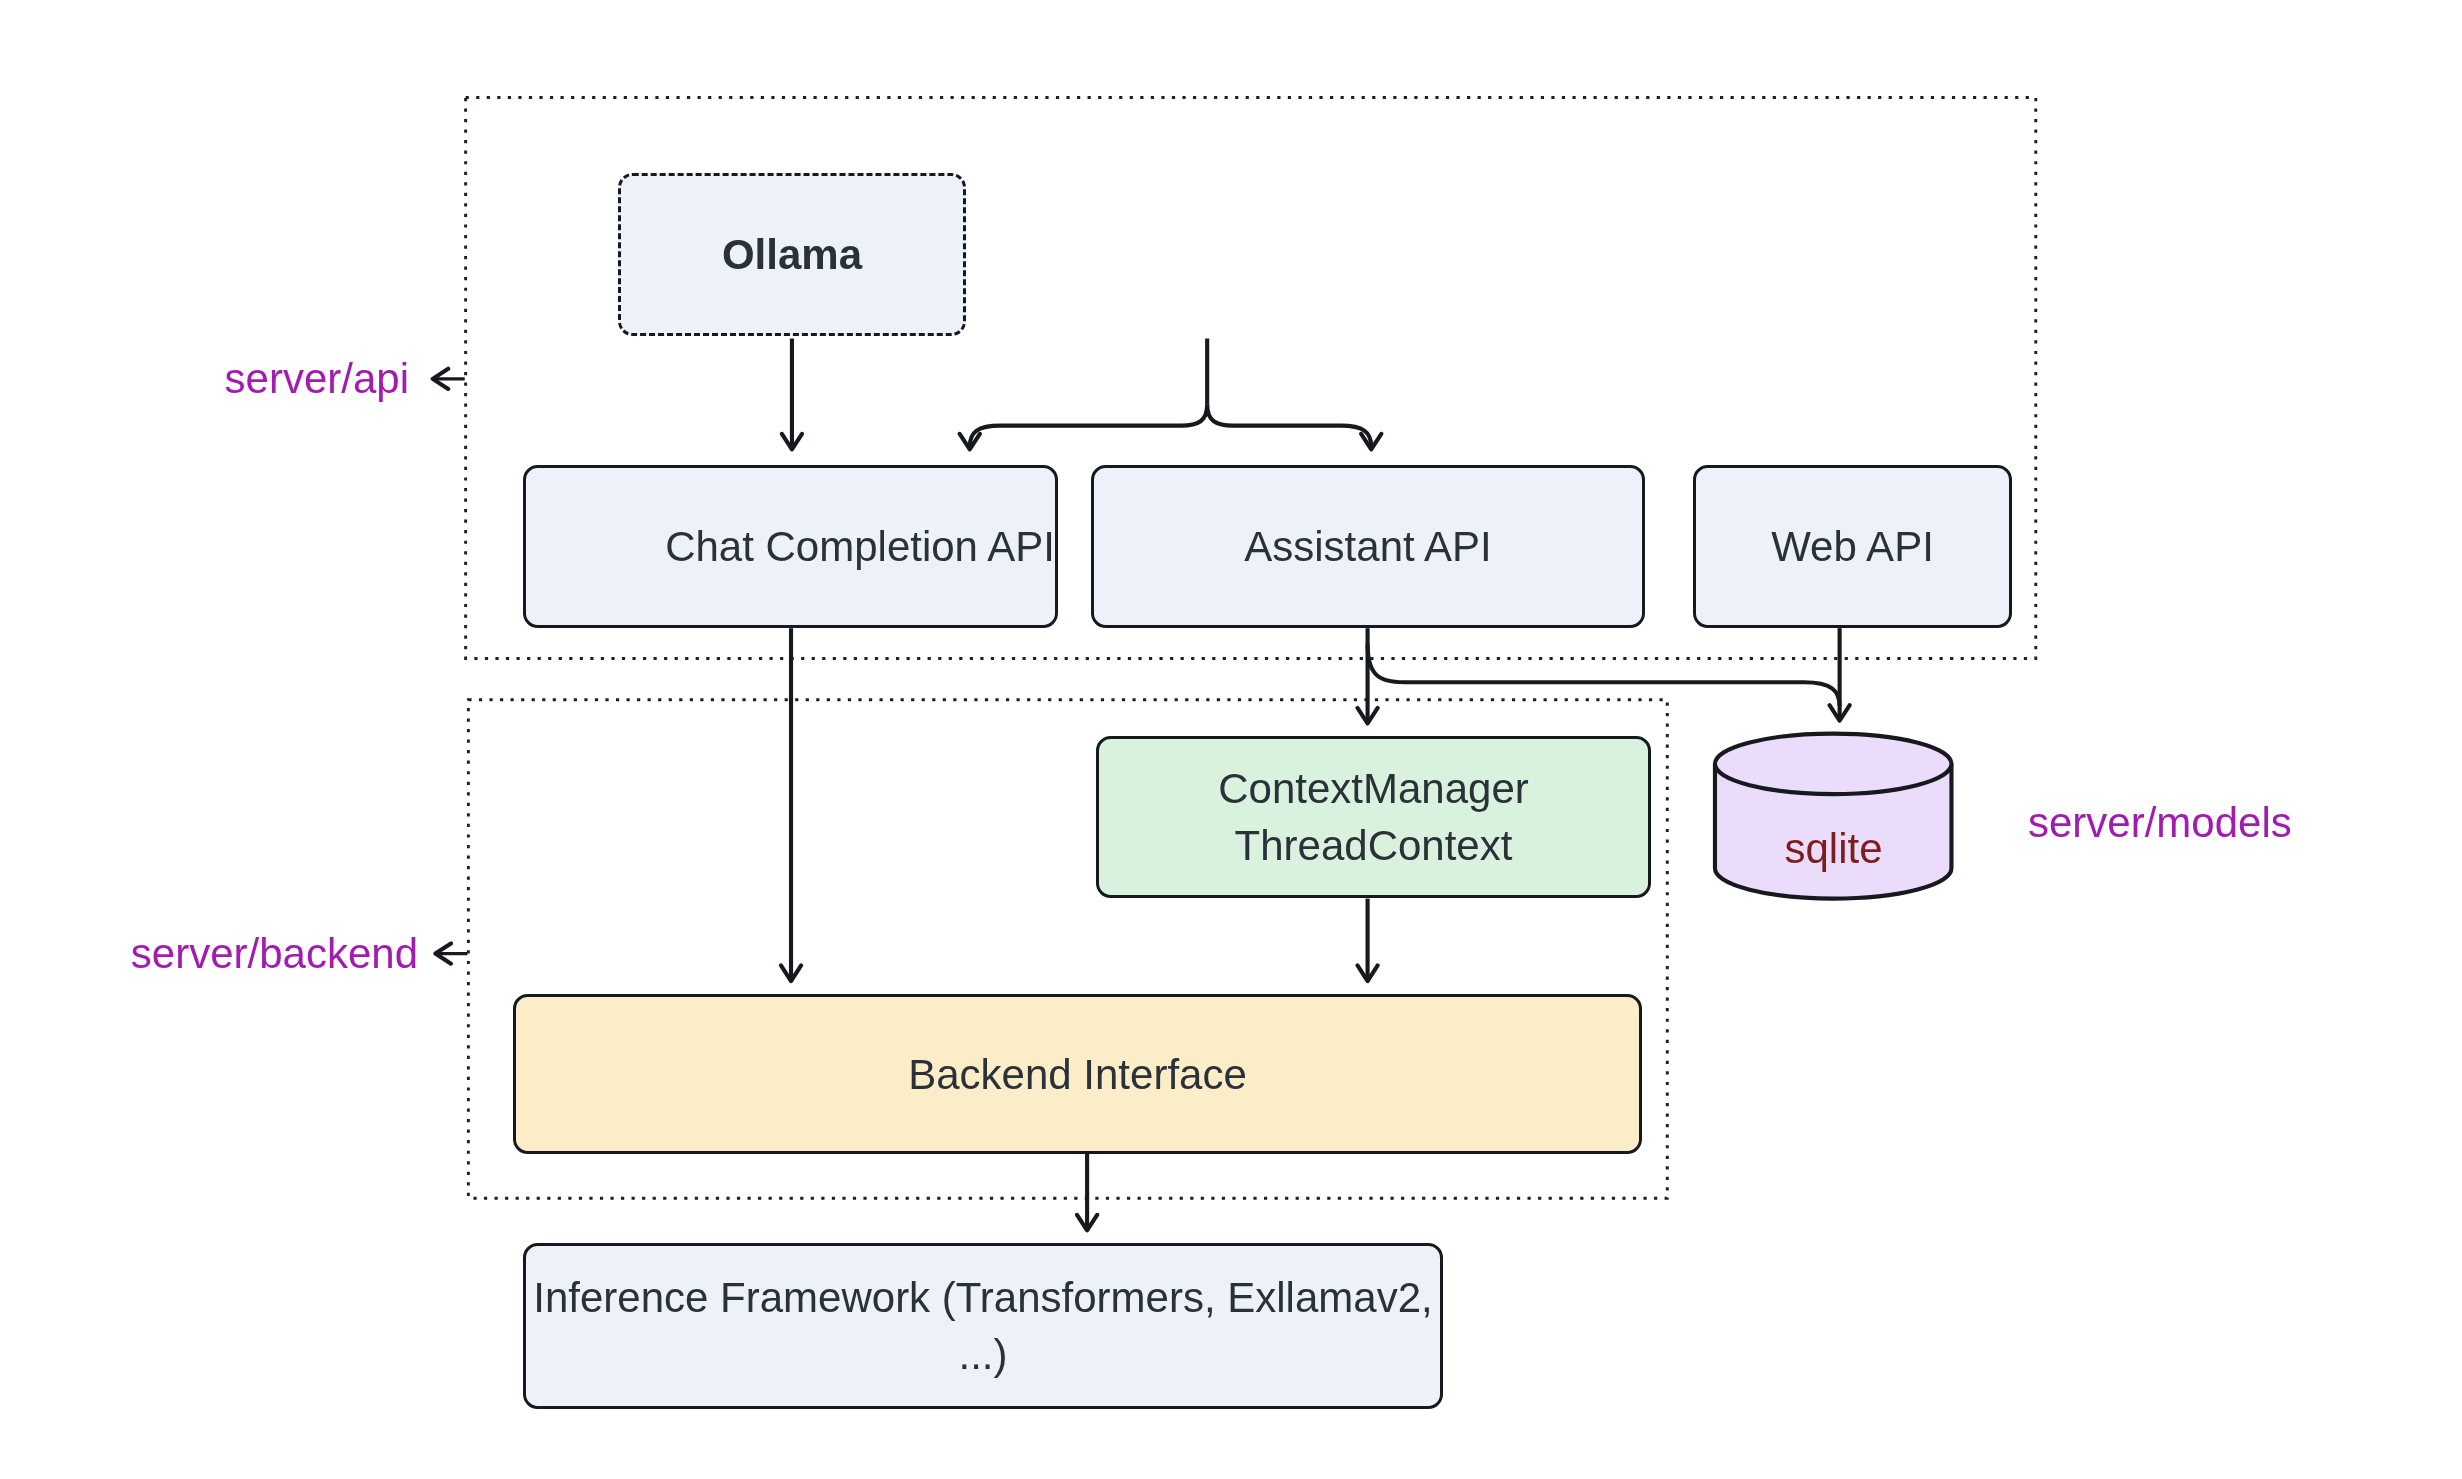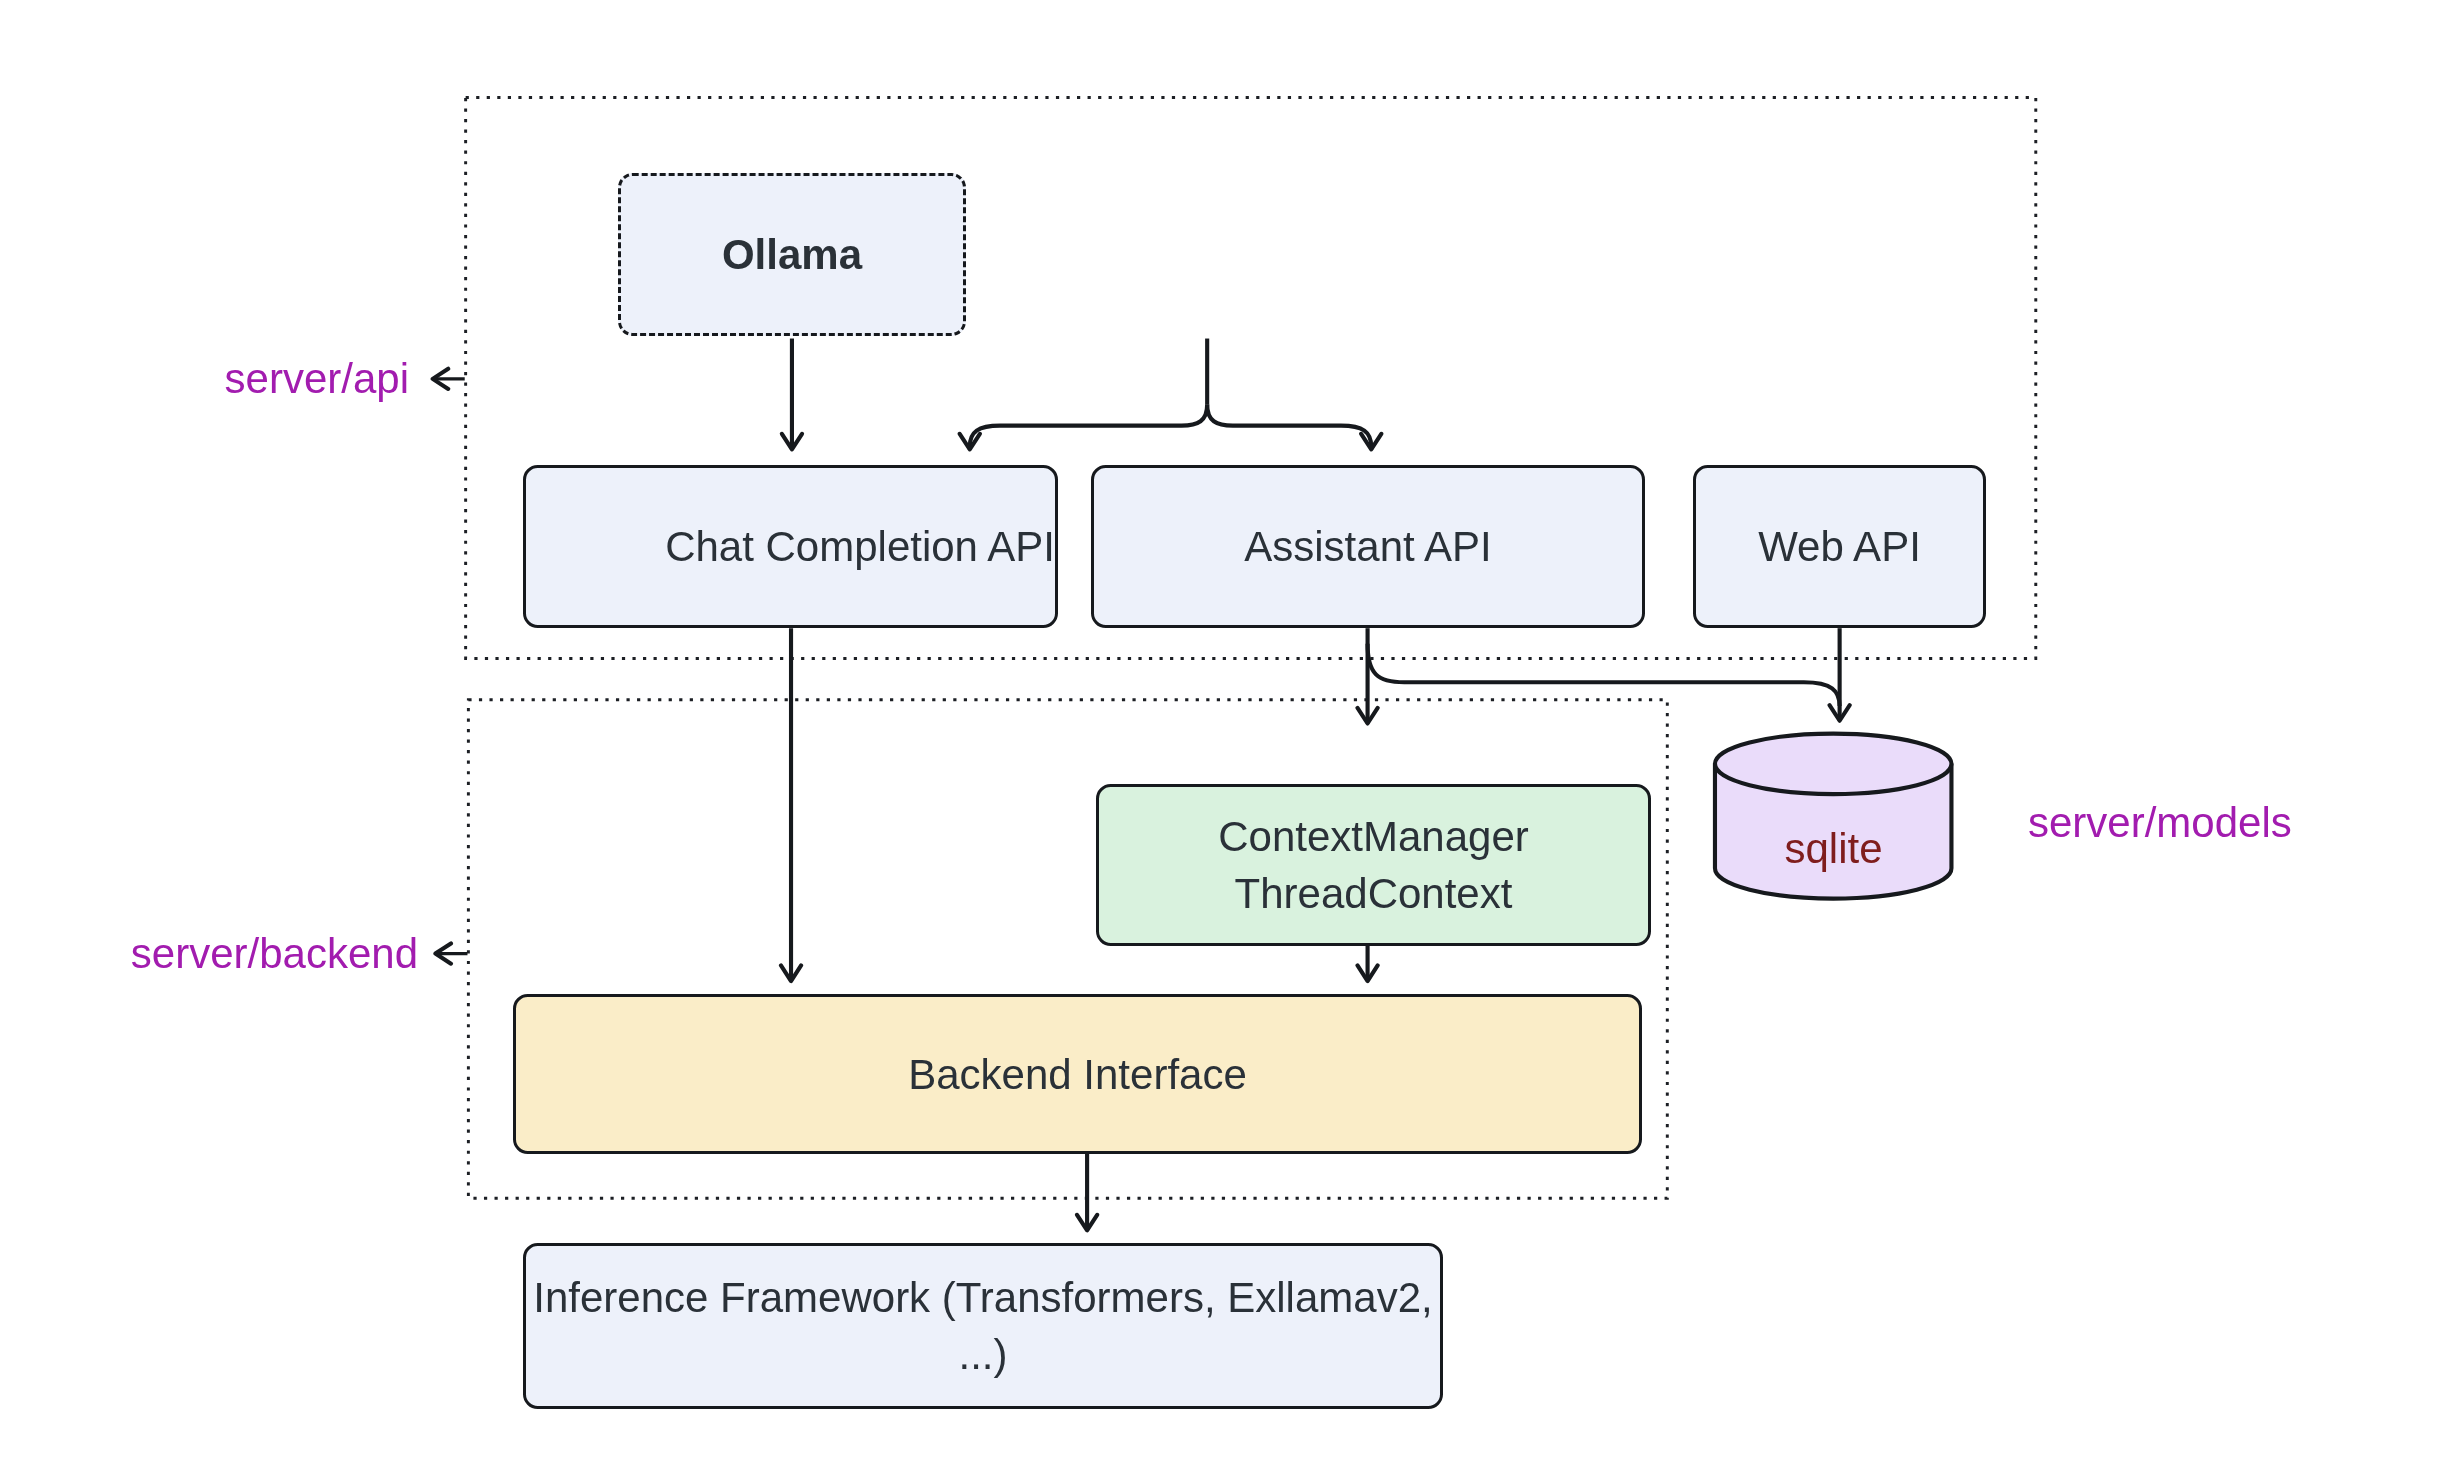--- a/index.html
+++ b/index.html
@@ -78,25 +78,25 @@
 
 
   <div class="node" style="left:523px;top:465px;width:535px;height:163px;align-items:flex-end;">
     <span>Chat Completion API</span>
   </div>
 
   <div class="node" style="left:1091px;top:465px;width:554px;height:163px;">
     <span>Assistant API</span>
   </div>
 
-  <div class="node" style="left:1693px;top:465px;width:293px;height:163px;">
+  <div class="node" style="left:1693px;top:465px;width:319px;height:163px;">
     <span>Web API</span>
   </div>
 
-  <div class="node green" style="left:1096px;top:736px;width:555px;height:162px;margin-top:48px;">
+  <div class="node green" style="left:1096px;top:736px;width:555px;height:162px;">
     <span>ContextManager</span>
     <span>ThreadContext</span>
   </div>
 
   <div class="node yellow" style="left:513px;top:994px;width:1129px;height:160px;">
     <span>Backend Interface</span>
   </div>
 
   <div class="node" style="left:523px;top:1243px;width:920px;height:166px;">
     <span>Inference Framework (Transformers, Exllamav2, ...)</span>

